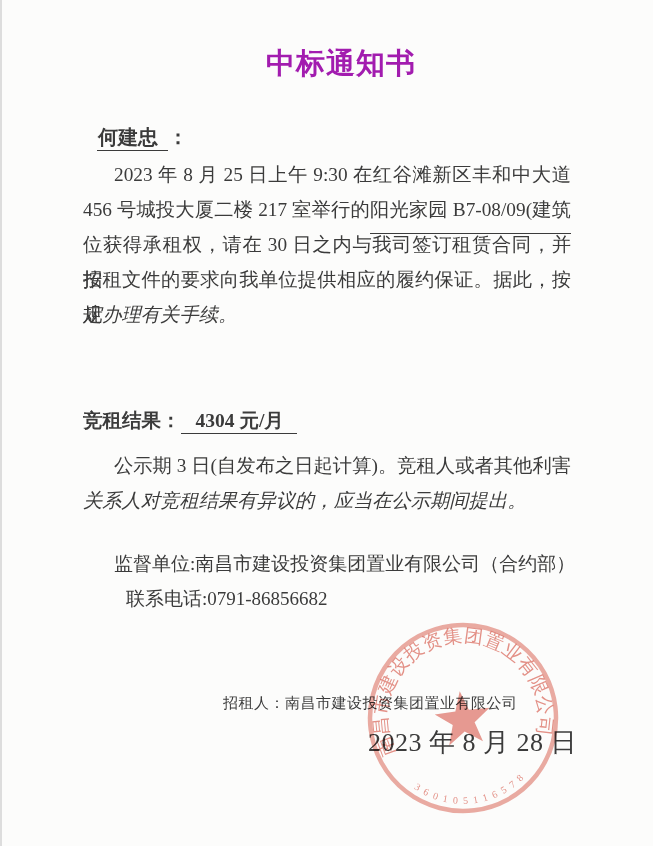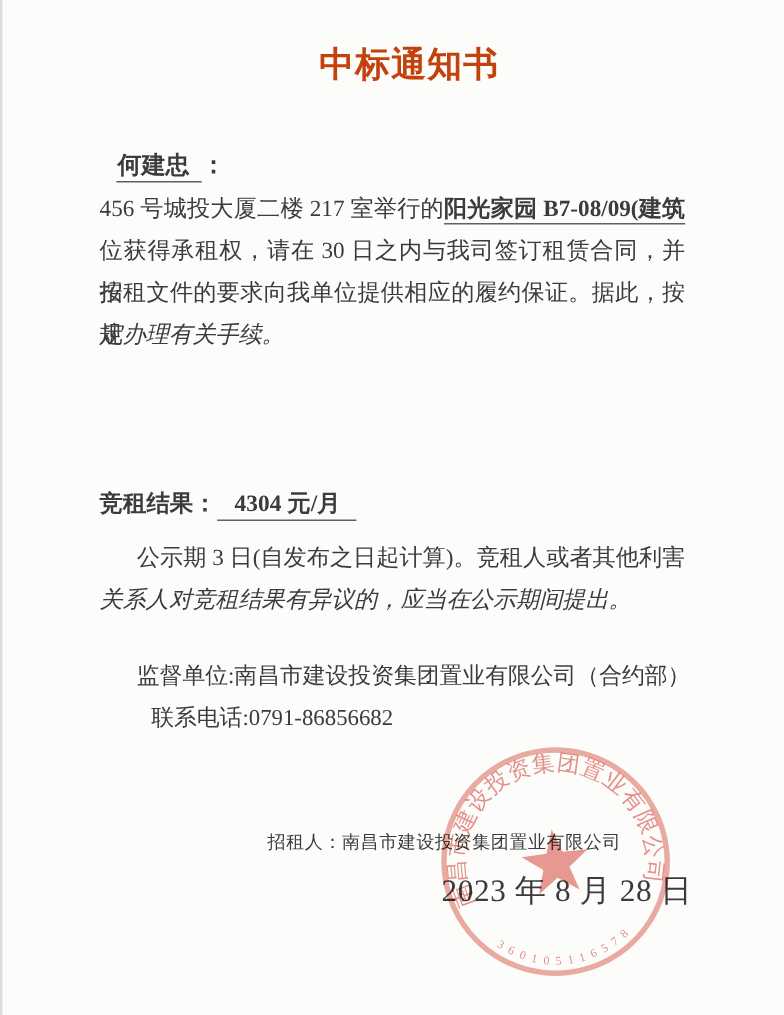--- a/index.html
+++ b/index.html
@@ -10,45 +10,45 @@
   }
   .page{
     position:relative;width:653px;height:846px;overflow:hidden;
     background:#fcfcfb;color:#3b3b3b;
   }
   .page::before{ 
     content:"";position:absolute;left:0;top:0;bottom:0;width:2px;
     background:#dddddd;
   }
   .doc-title{
-    position:absolute;top:34px;left:266px;
-    font-size:29px;font-weight:bold;color:#c2410c;
+    position:absolute;top:44px;left:266px;
+    font-size:29px;font-weight:bold;color:#a21caf;
     letter-spacing:1px;white-space:nowrap;margin:0;
   }
   .recipient{
     position:absolute;top:124px;left:97px;
     font-size:20px;font-weight:600;white-space:nowrap;text-align:center;
   }
   .recipient .name{
     border-bottom:1.6px solid #3b3b3b;
     padding:0 10px 2px 1px;
   }
   .para{
     position:absolute;left:83px;width:488px;
     font-size:19.3px;line-height:35px;
   }
   .para1{top:157px;}
   .notice{top:448px;}
   .jline{text-align:justify;text-align-last:justify;height:35px;box-sizing:border-box;}
   .lline{text-align:left;height:35px;box-sizing:border-box;font-style:italic;}
   .ind{padding-left:31px;}
   .bu{
-    font-weight:bold;
+    font-weight:normal;
     border-bottom:1.7px solid #3b3b3b;
-    padding-bottom:1px;
+    padding-bottom:13px;
   }
   .result{
     position:absolute;top:403px;left:83px;
     font-size:19.5px;font-weight:bold;line-height:35px;white-space:nowrap;
   }
   .result .value{
     border-bottom:1.7px solid #3b3b3b;
     padding:0 13px 2px 15px;
     margin-top:11px;
   }
@@ -81,20 +81,23 @@
 
 <div class="page">
 
   <h1 class="doc-title">中标通知书</h1>
 
   <div class="recipient">
     <span class="name">何建忠</span><span>：</span>
   </div>
 
   <div class="para para1">
+    <div class="jline ind">
+      <span>2023 年 8 月 25 日上午 9:30 在红谷滩新区丰和中大道</span>
+    </div>
     <div class="jline">
       <span>456 号城投大厦二楼 217 室举行的</span><span class="bu">阳光家园 B7-08/09(建筑</span>
     </div>
     <div class="jline">
       <span>位获得承租权，请在 30 日之内与我司签订租赁合同，并按</span>
     </div>
     <div class="jline">
       <span>招租文件的要求向我单位提供相应的履约保证。据此，按规</span>
     </div>
     <div class="lline">

